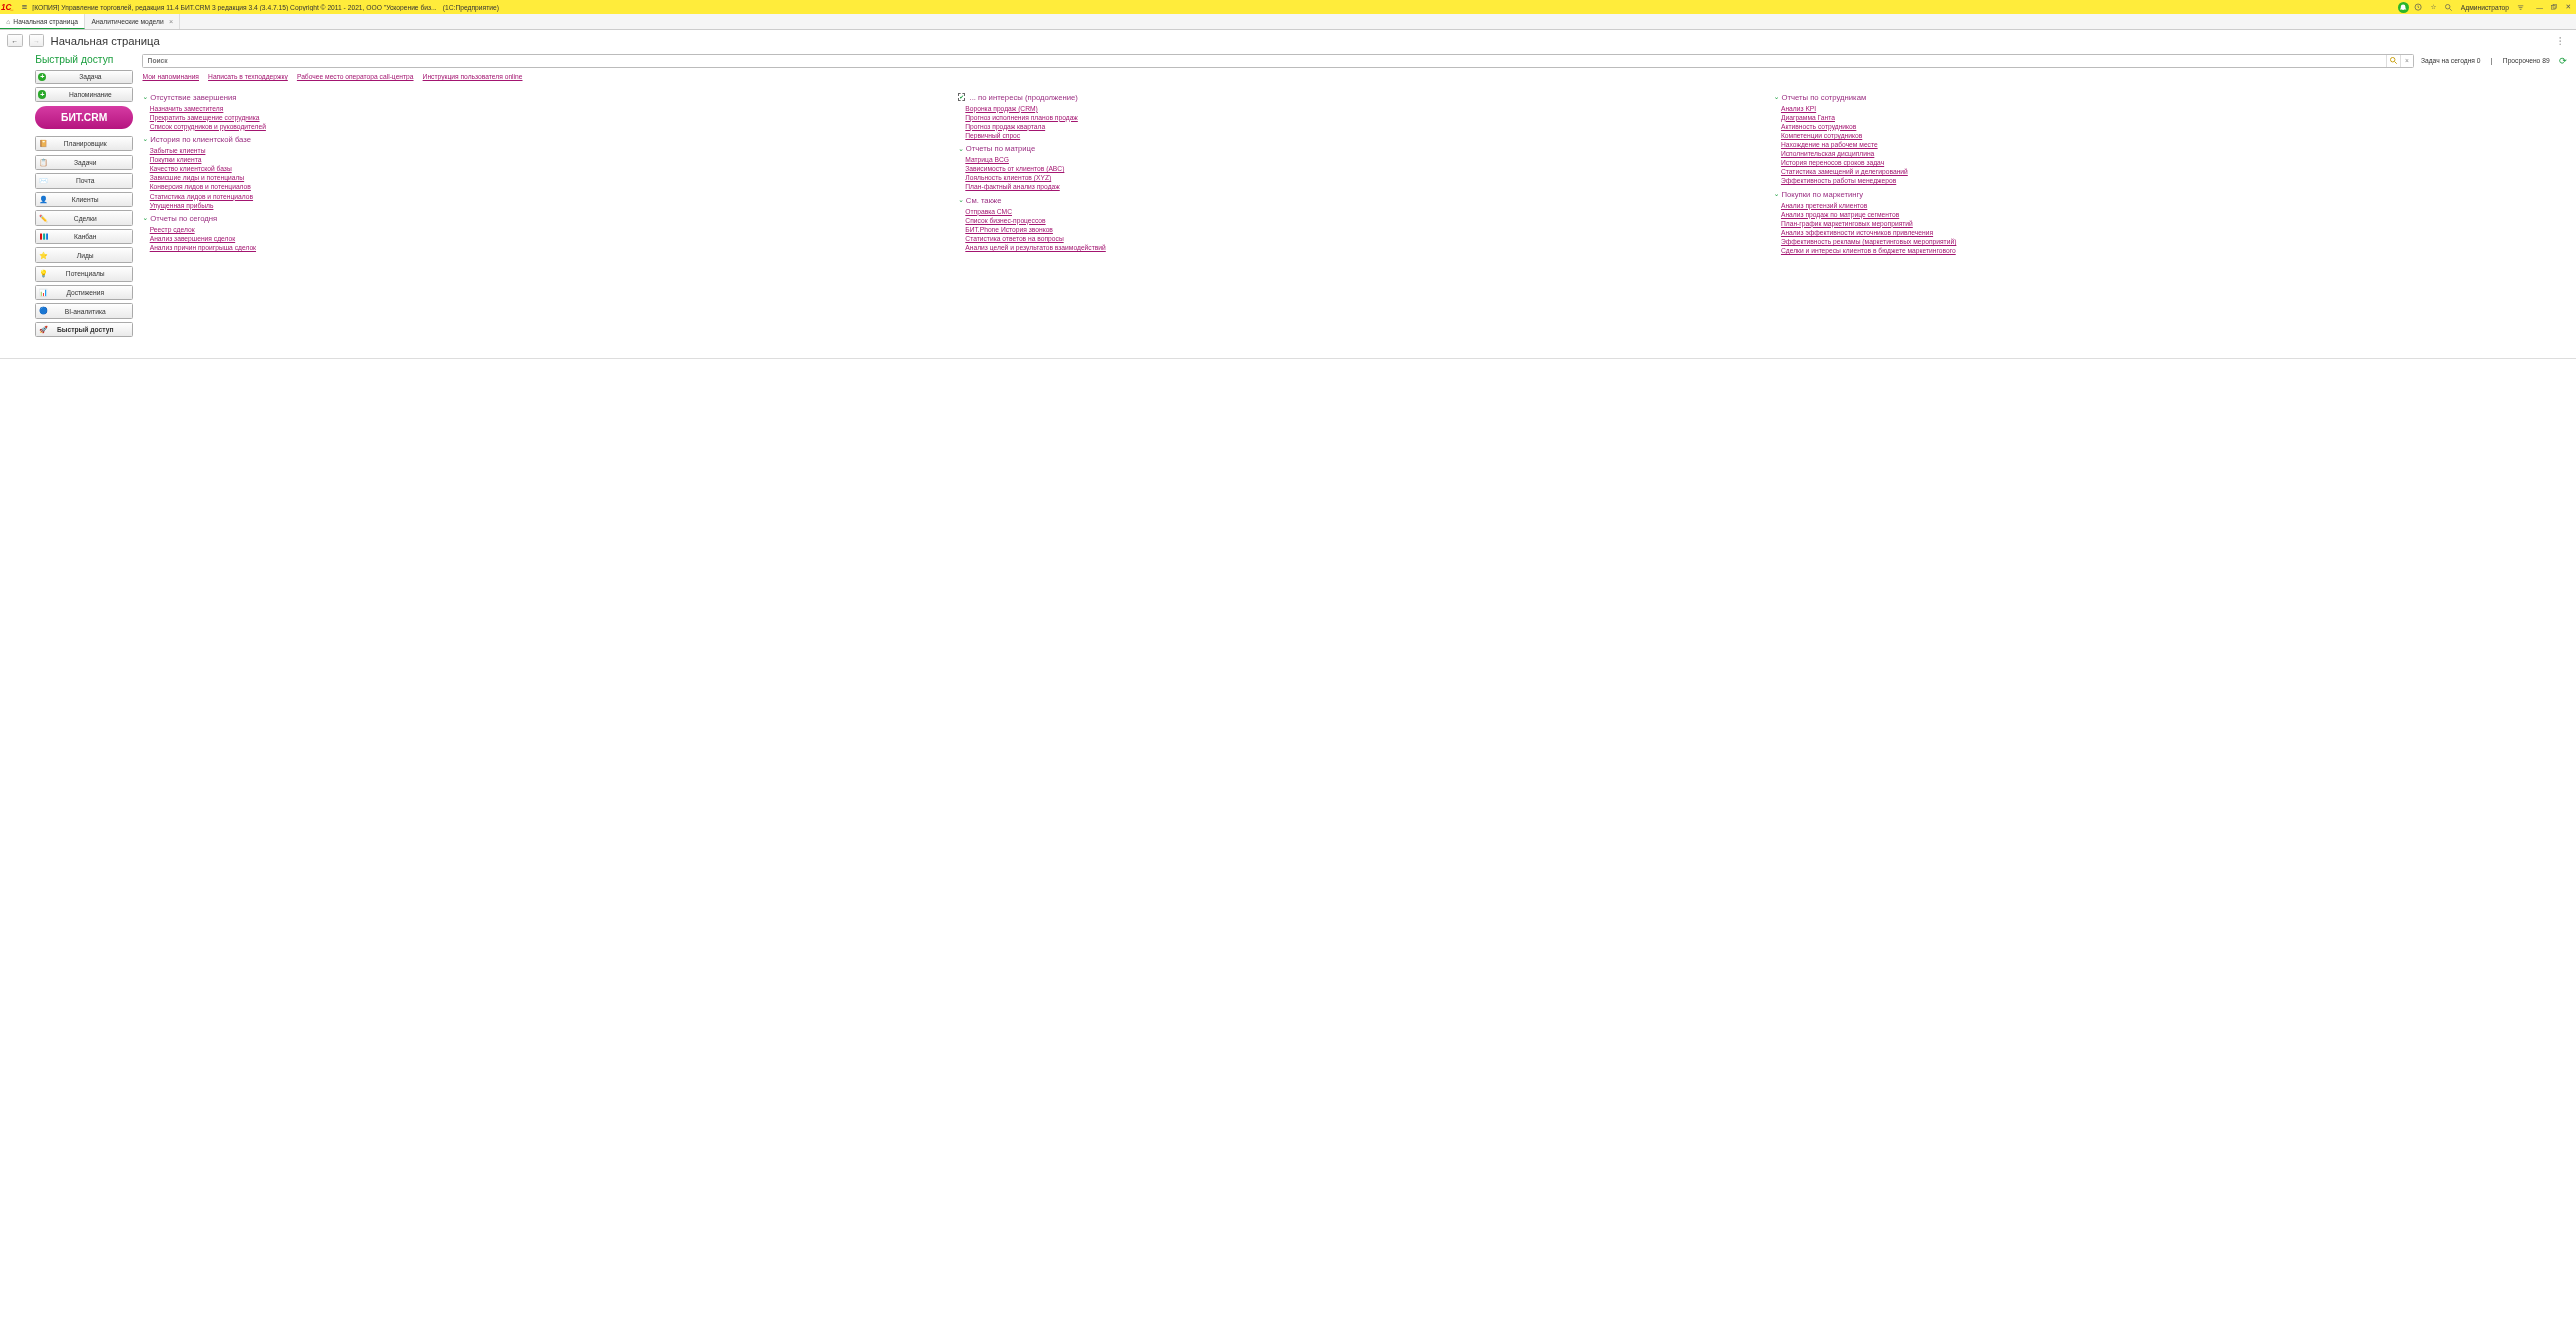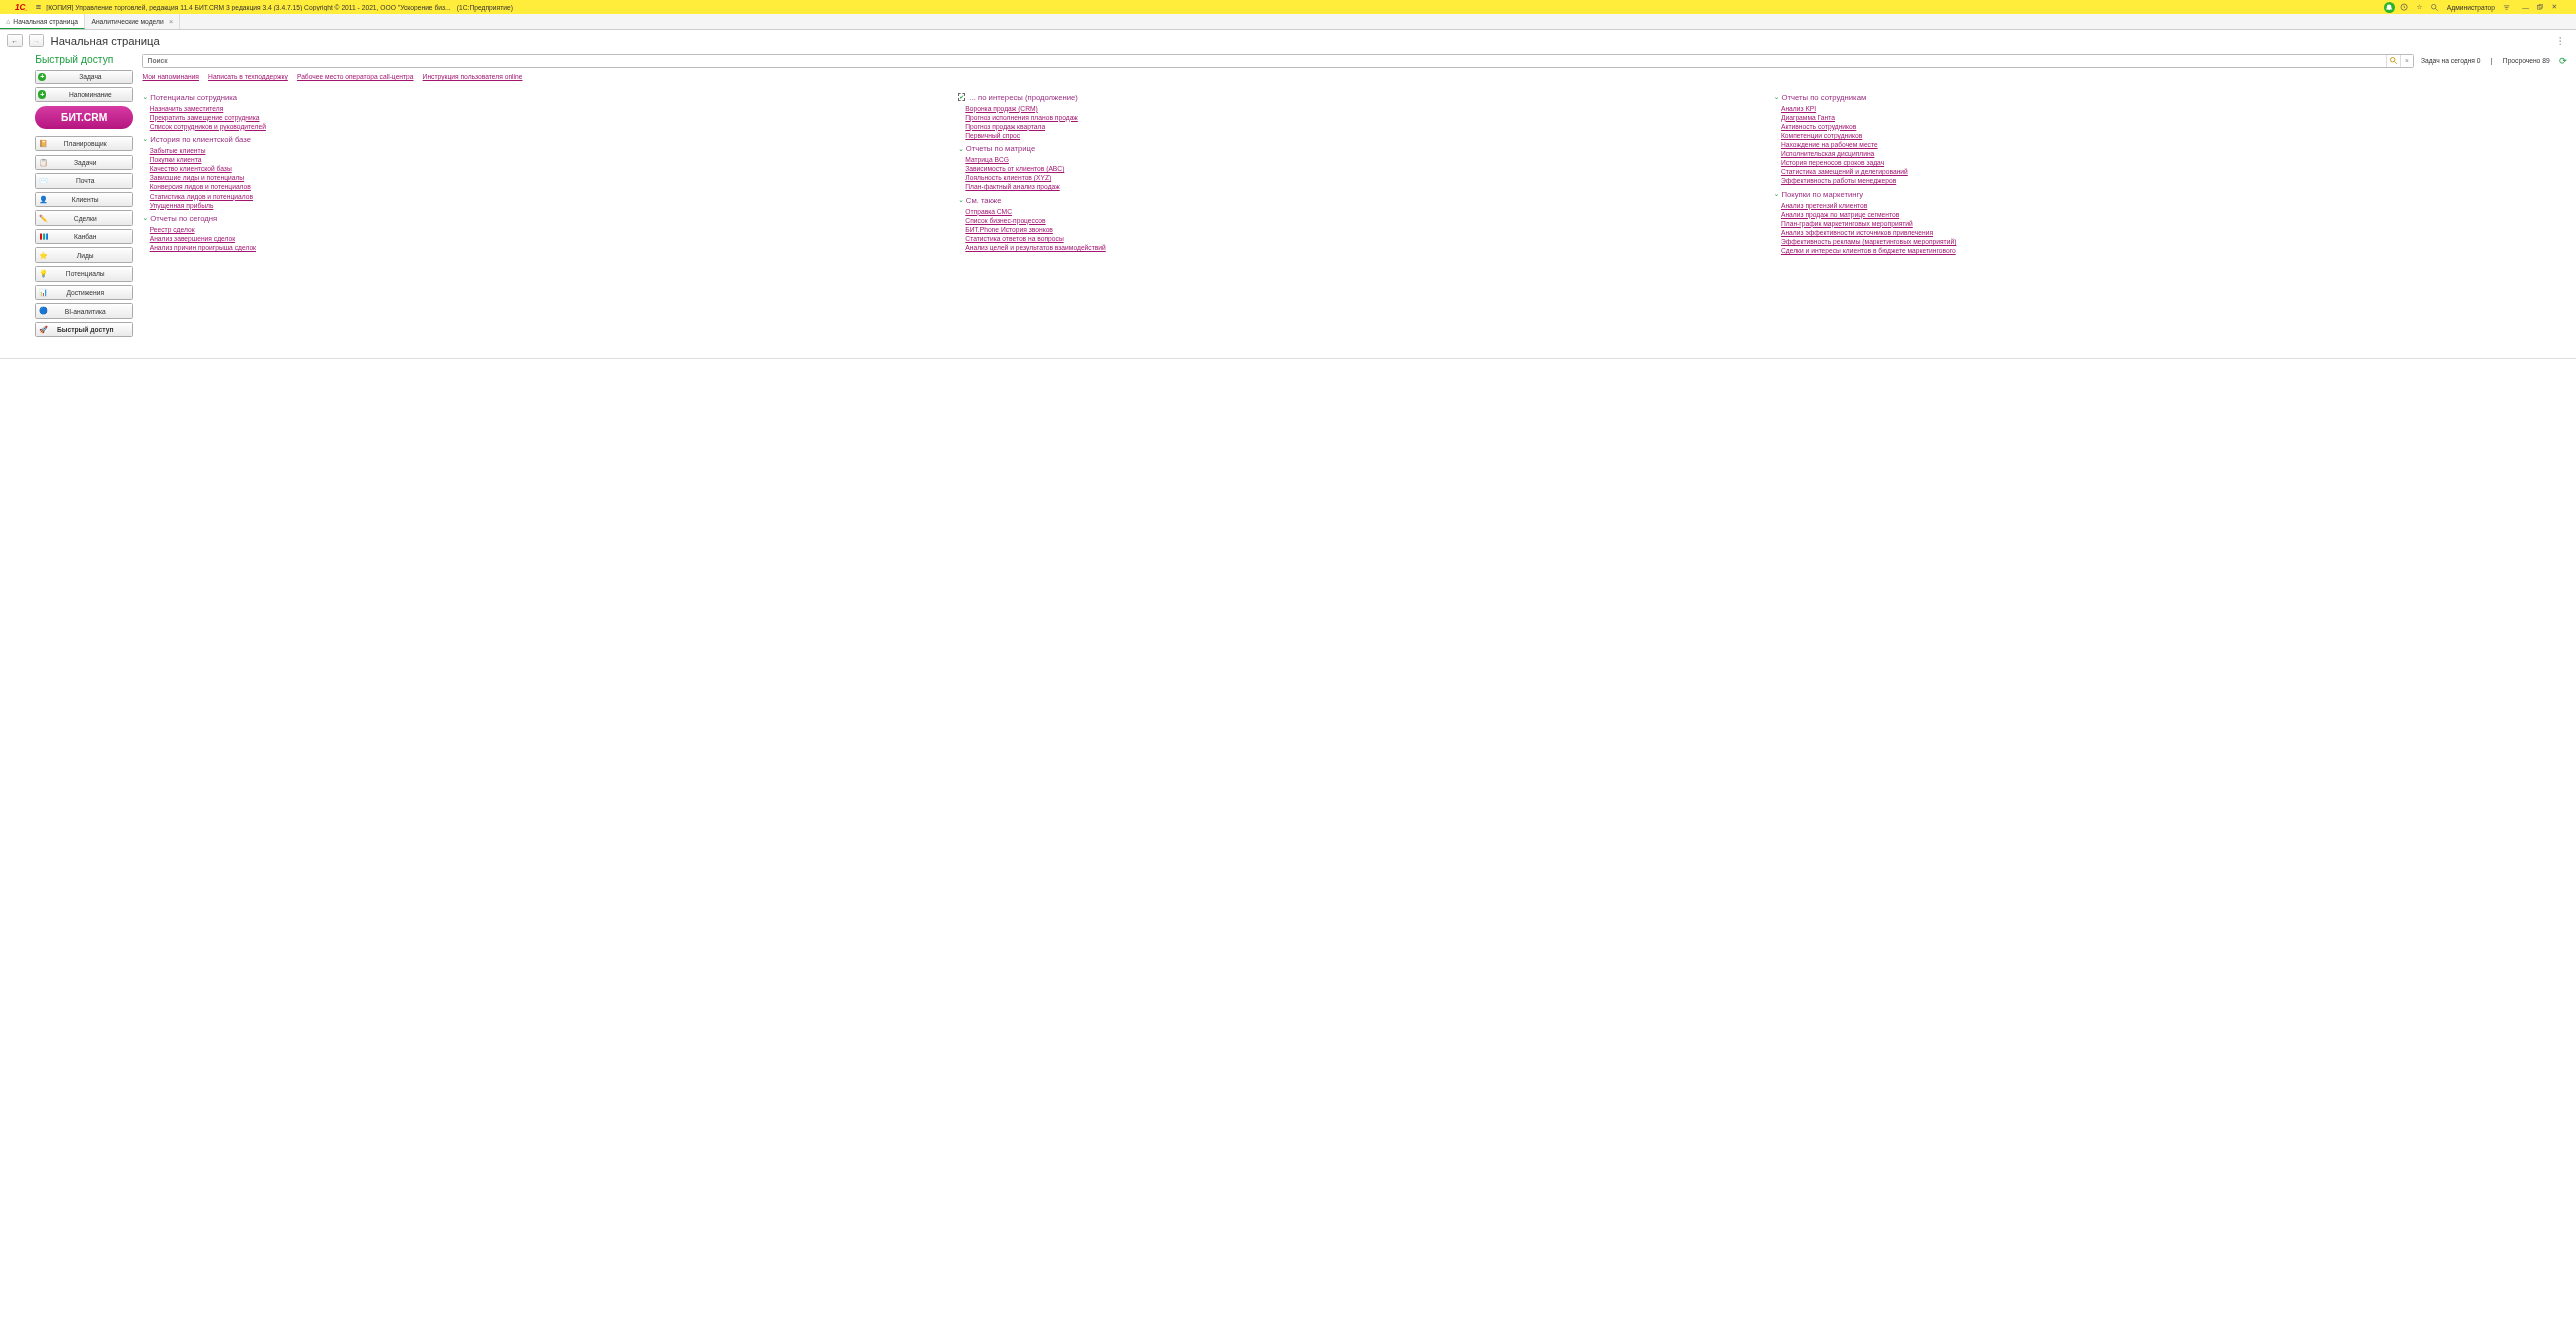--- a/index.html
+++ b/index.html
@@ -1,19 +1,19 @@
 <!DOCTYPE html>
 <html style="font-size:8.2px"><head>
 <meta charset="utf-8">
 <style>
 * { box-sizing: border-box; margin: 0; padding: 0; }
 body { font-family: Arial, sans-serif; font-size: 6.7px; background: #fff; color: #333; }
 
 
-.titlebar { background: #ffec3b; display: flex; align-items: center; height: 14.4px; padding: 0 15px; gap: 2.1px; }
+.titlebar { background: #ffec3b; display: flex; align-items: center; height: 14.4px; padding: 0 1px; gap: 2.1px; }
 .titlebar .logo { color: #d00; font-weight: bold; font-style: italic; font-size: 9.3px; margin-right: 2.1px; display:flex; align-items:center;}
 .titlebar .ham { font-size: 9.3px; color: #555; padding: 0 3.1px; cursor: pointer; }
 .titlebar .title-text { flex: 0 1 auto; color: #333; font-size: 6.7px; white-space: nowrap; overflow: hidden; text-overflow: ellipsis; max-width: 464px;}
 .titlebar .spacer { flex: 1; }
 .titlebar .mode { color: #333; padding: 0 4.1px; }
 .titlebar .icon-btn { width: 13.4px; height: 11.3px; display: flex; align-items: center; justify-content: center; cursor: pointer; color: #555; }
 .titlebar .bell { background: #2ab52a; border-radius: 50%; width: 11.3px; height: 11.3px; display: flex; align-items:center; justify-content:center;}
 .titlebar .bell svg { fill: #fff; }
 .titlebar .admin { padding: 0 3.1px; }
 .titlebar .winbtns { display:flex; gap:1px; margin-left:3.1px;}
@@ -234,21 +234,21 @@
       <a href="#">Написать в техподдержку</a>
       <a href="#">Рабочее место оператора call-центра</a>
       <a href="#">Инструкция пользователя online</a>
     </div>
 
     <div class="columns">
 
       <div class="col">
         <div class="group-head">
             <span class="chev">⌄</span>
-            <span>Потенциалы сотрудника</span>
+            <span>Отсутствие завершения</span>
           </div>
         <div class="link-list">
           <a href="#">Назначить заместителя</a>
           <a href="#">Прекратить замещение сотрудника</a>
           <a href="#">Список сотрудников и руководителей</a>
         </div>
 
         <div class="group-head">
             <span class="chev">⌄</span>
             <span>История по клиентской базе</span>

